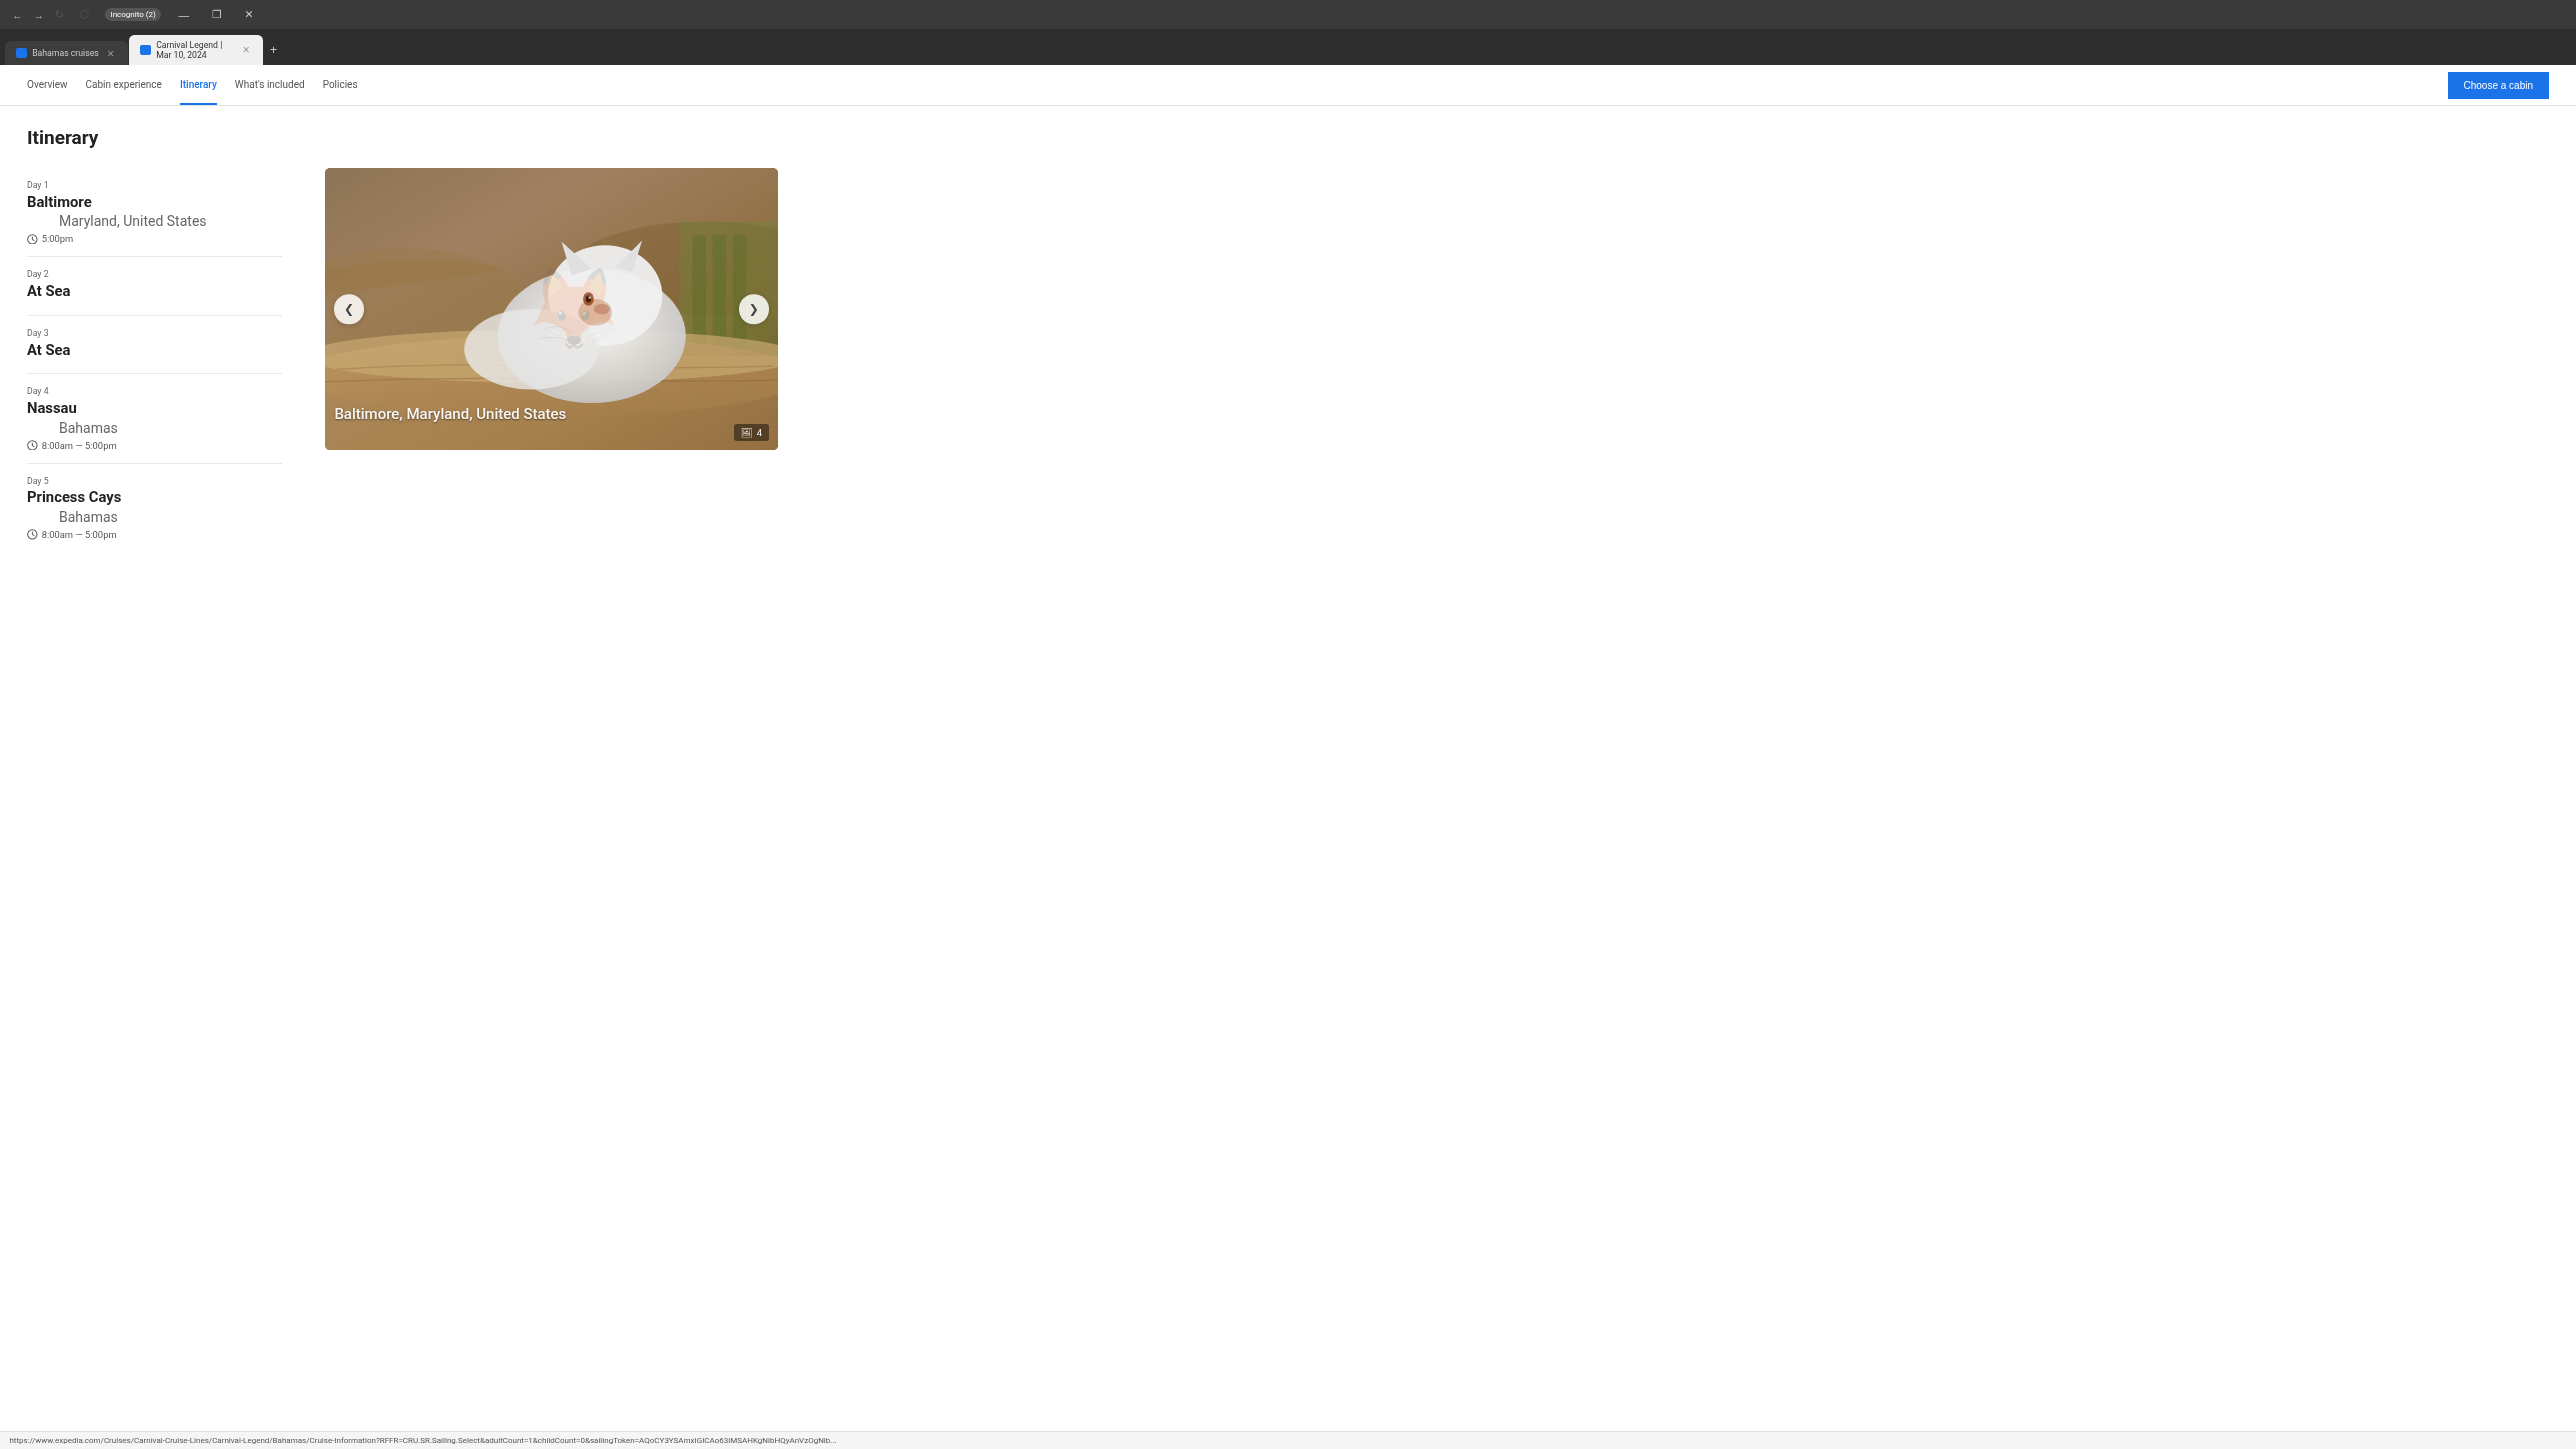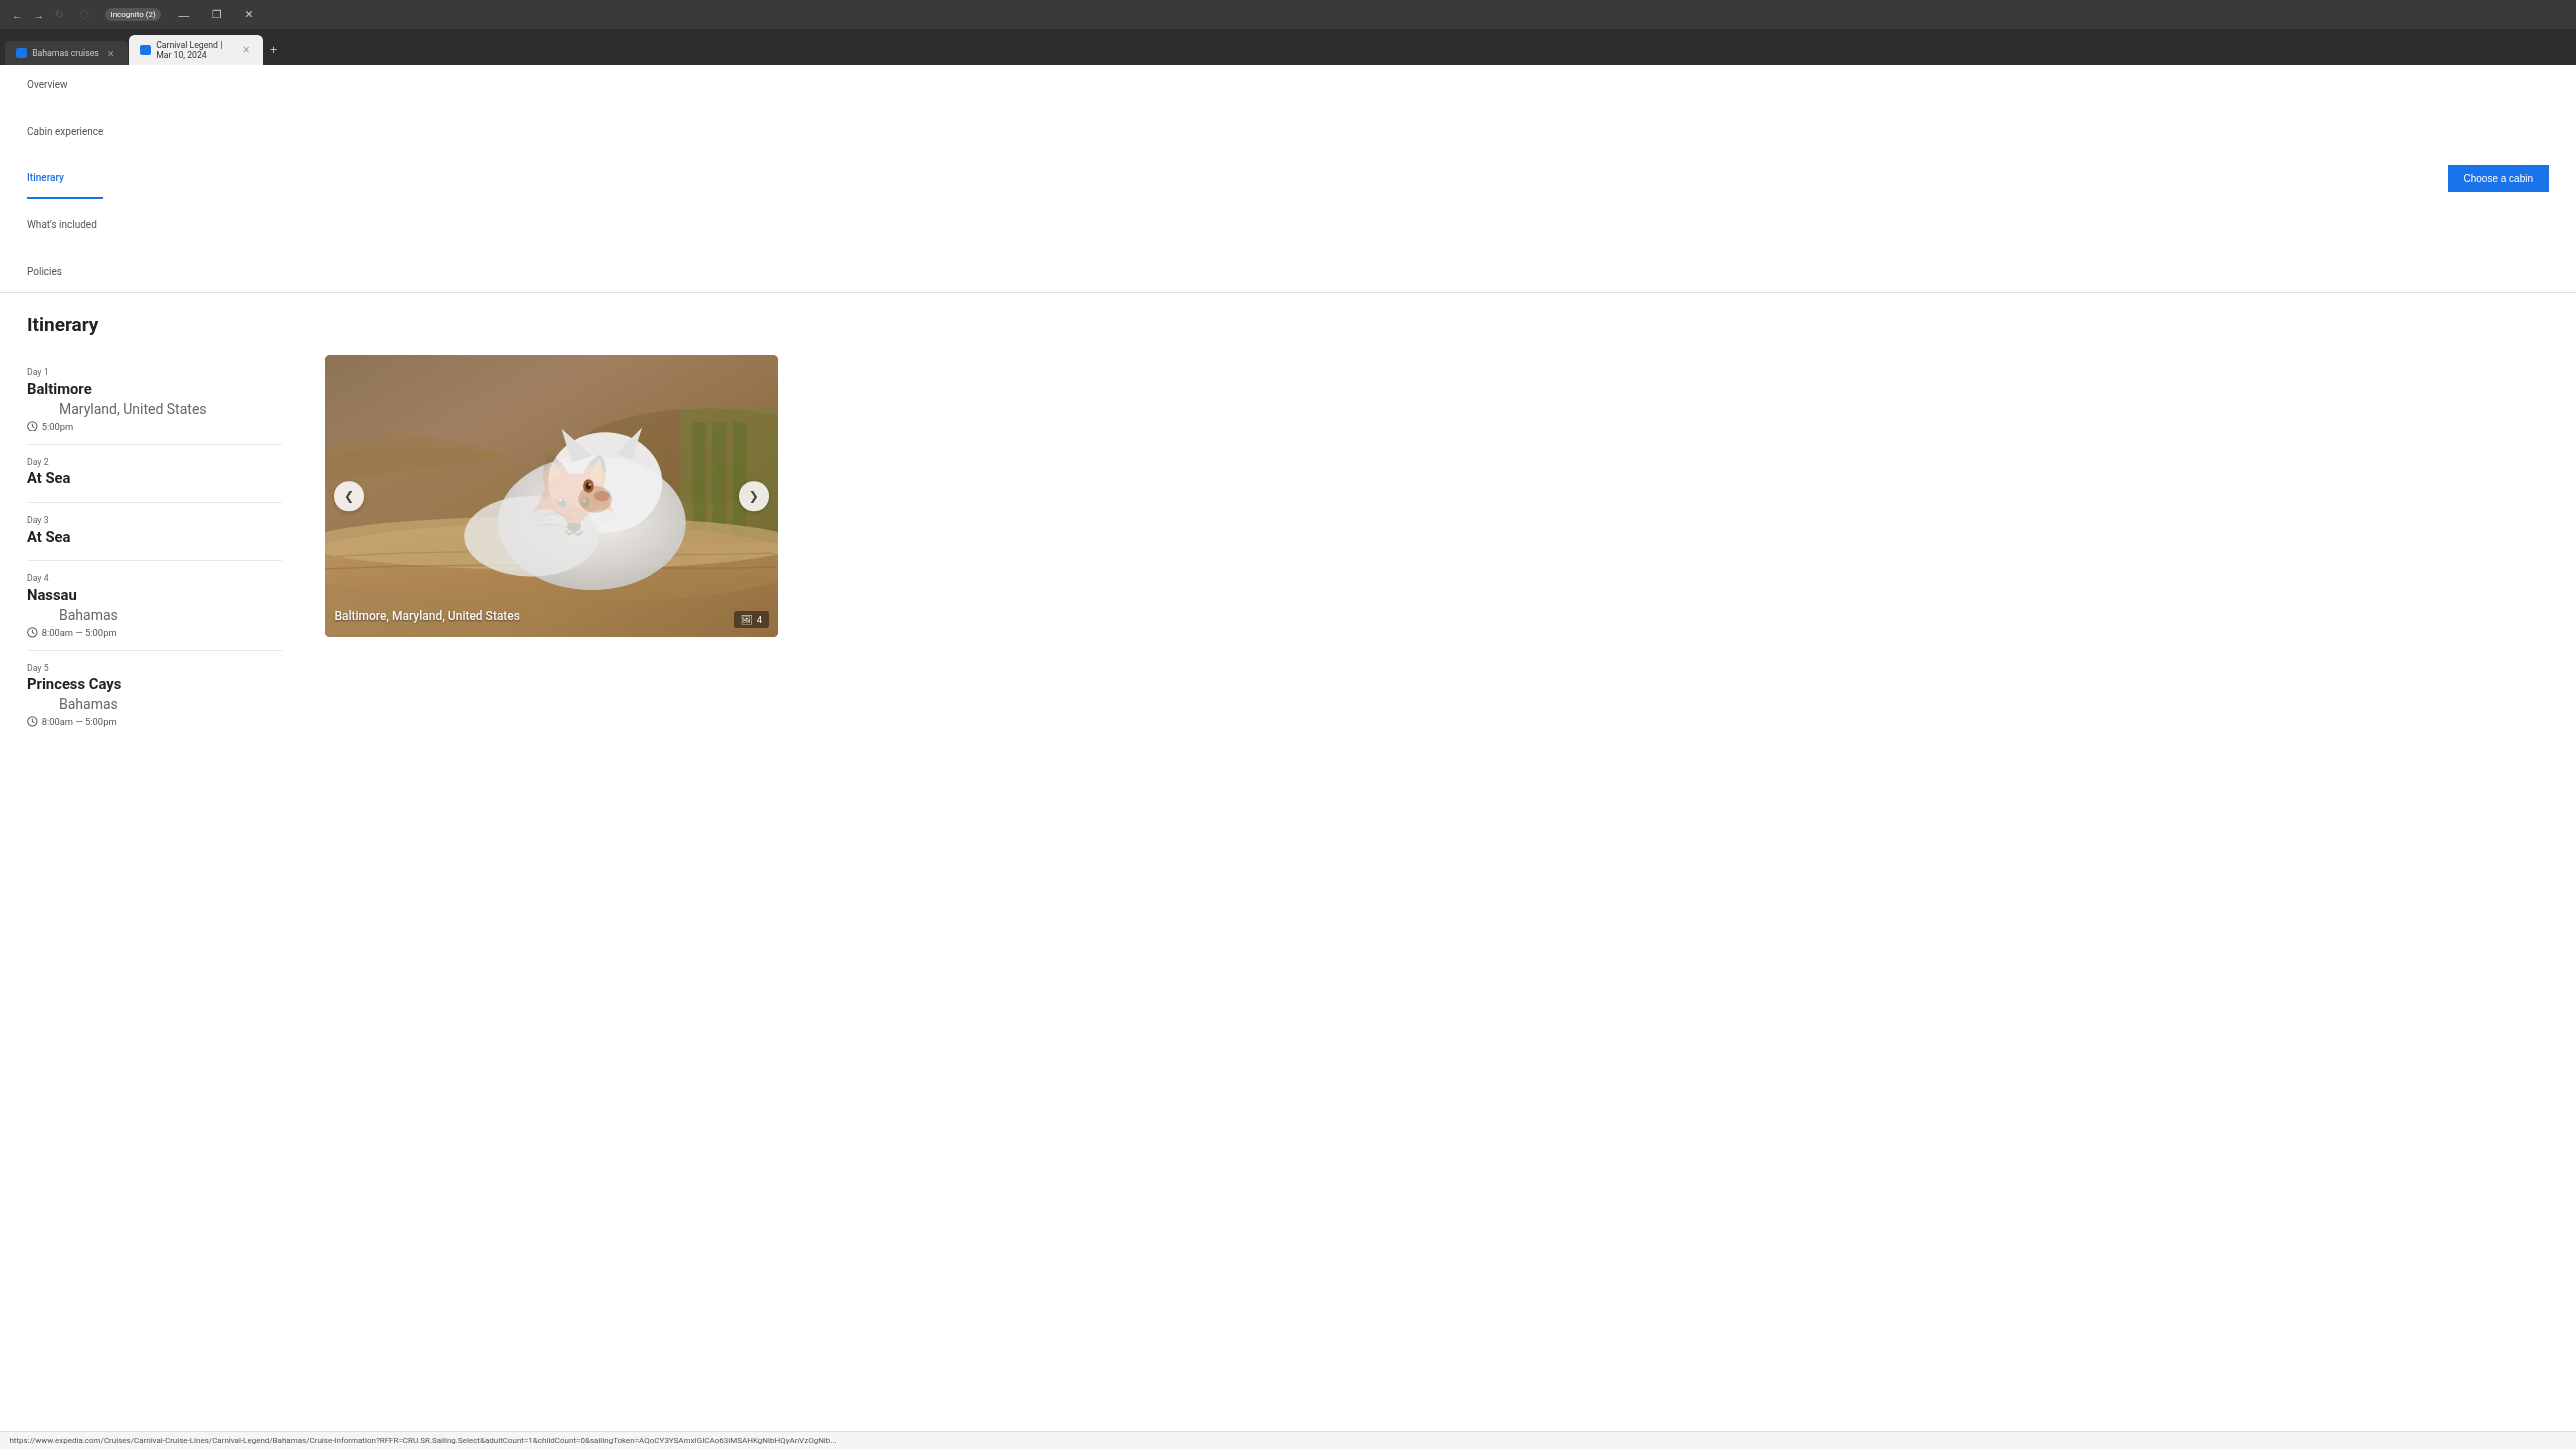--- a/index.html
+++ b/index.html
@@ -152,22 +152,21 @@
       align-items: center;
       justify-content: space-between;
       background: #fff;
       position: sticky;
       top: 0;
       z-index: 10;
     }
 
     .nav-tabs {
       display: flex;
-      gap: 7px;
-      flex-direction: column;
+      gap: 18px;
     }
 
     .nav-tab {
       padding: 13.4px 0;
       font-size: 10px;
       color: #555;
       cursor: pointer;
       border-bottom: 2px solid transparent;
       text-decoration: none;
     }
@@ -328,25 +327,25 @@
     .nav-arrow.prev {
       left: 9.4px;
     }
 
     .nav-arrow.next {
       right: 9.4px;
     }
 
     .image-caption {
       position: absolute;
-      bottom: 14px;
+      bottom: 27px;
       left: 9.4px;
       right: 67px;
       color: rgba(255,255,255,0.95);
-      font-size: 12px;
+      font-size: 15px;
       font-weight: 500;
       text-shadow: 0 0.7px 2px rgba(0,0,0,0.5);
     }
 
     .image-count {
       position: absolute;
       bottom: 9.4px;
       right: 9.4px;
       background: rgba(0,0,0,0.45);
       color: #fff;

